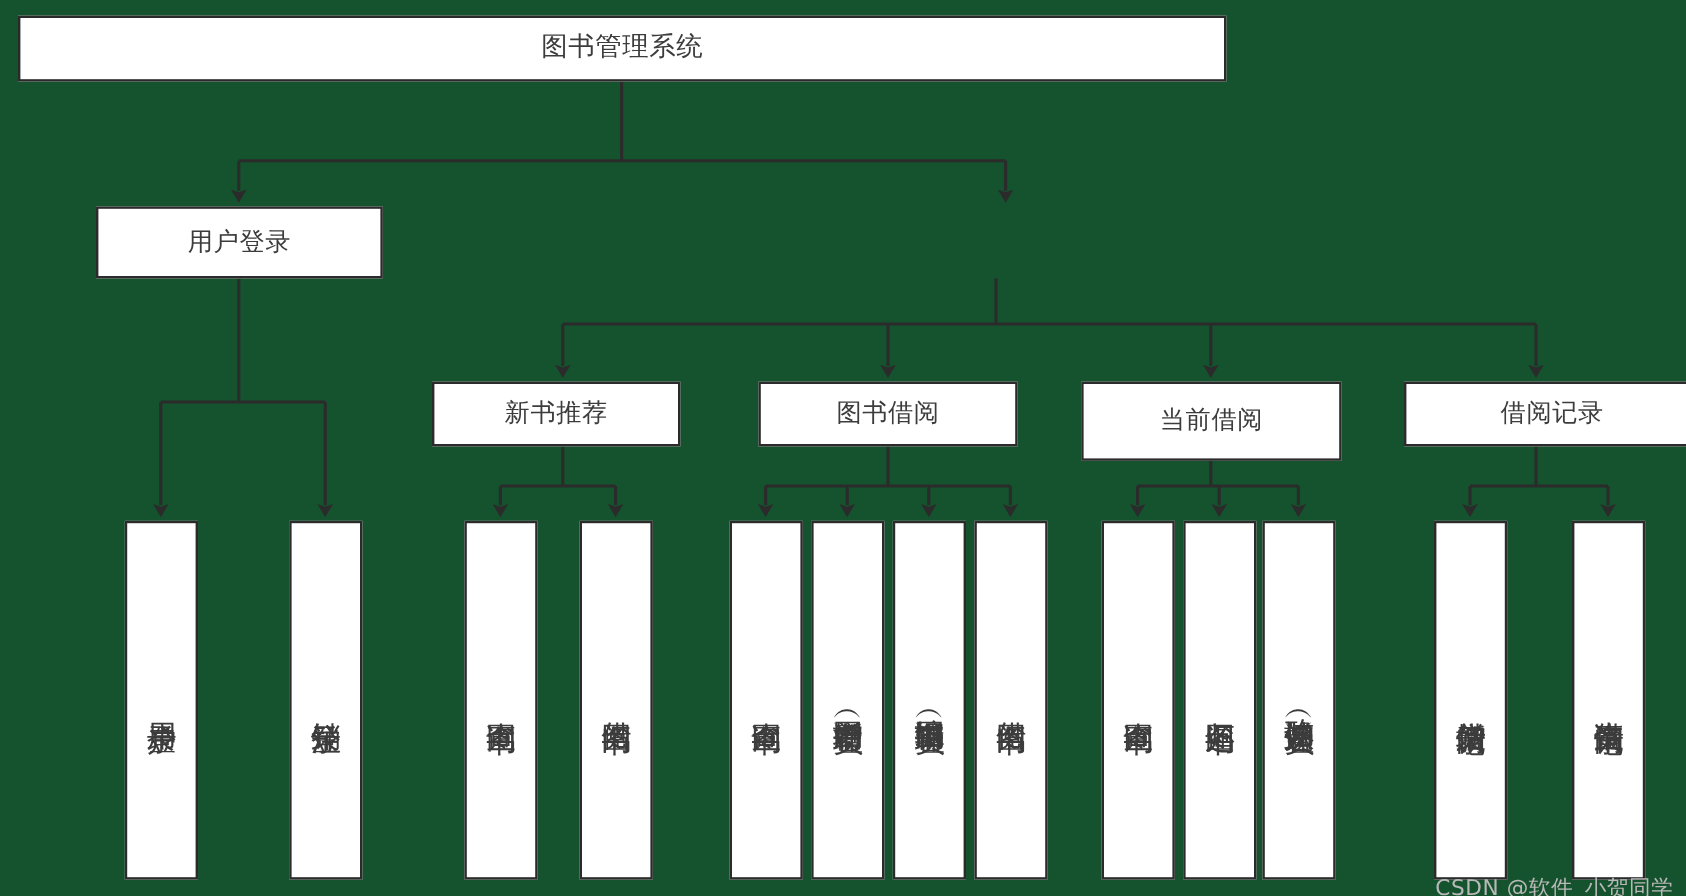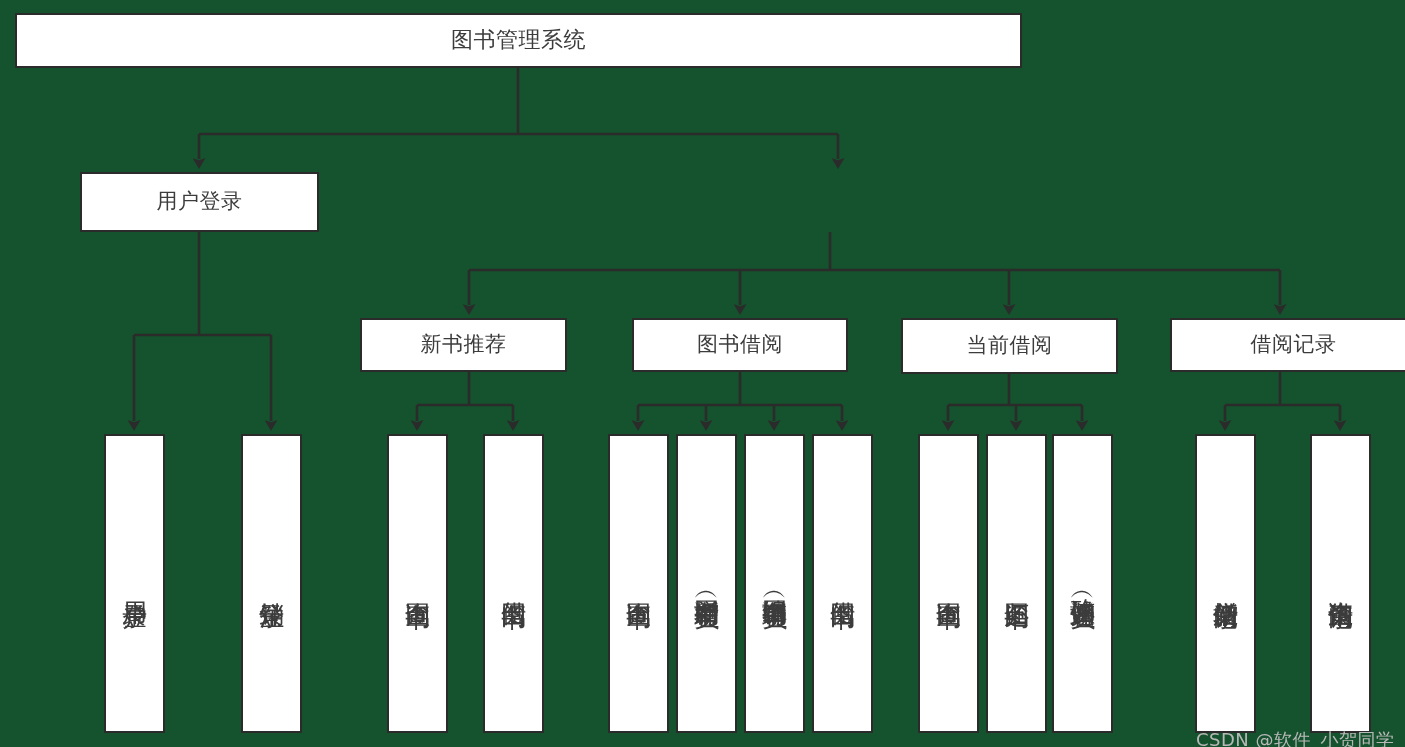--- a/index.html
+++ b/index.html
@@ -125,21 +125,21 @@
   <div class="node h" style="left:80px; top:172px; width:239px; height:60px;">
     <span class="label">用户登录</span>
   </div>
 
   <div class="node h" style="left:360px; top:318px; width:207px; height:54px;">
     <span class="label">新书推荐</span>
   </div>
   <div class="node h" style="left:632px; top:318px; width:216px; height:54px;">
     <span class="label">图书借阅</span>
   </div>
-  <div class="node h" style="left:901px; top:318px; width:217px; height:56px;">
+  <div class="node h" style="left:901px; top:318px; width:217px; height:66px;">
     <span class="label">当前借阅</span>
   </div>
   <div class="node h" style="left:1170px; top:318px; width:247px; height:54px;">
     <span class="label">借阅记录</span>
   </div>
 
   <div class="node v" style="left:104px; top:434px; width:61px; height:299px;">
     <span class="label">用户登录</span>
   </div>
   <div class="node v" style="left:241px; top:434px; width:61px; height:299px;">

